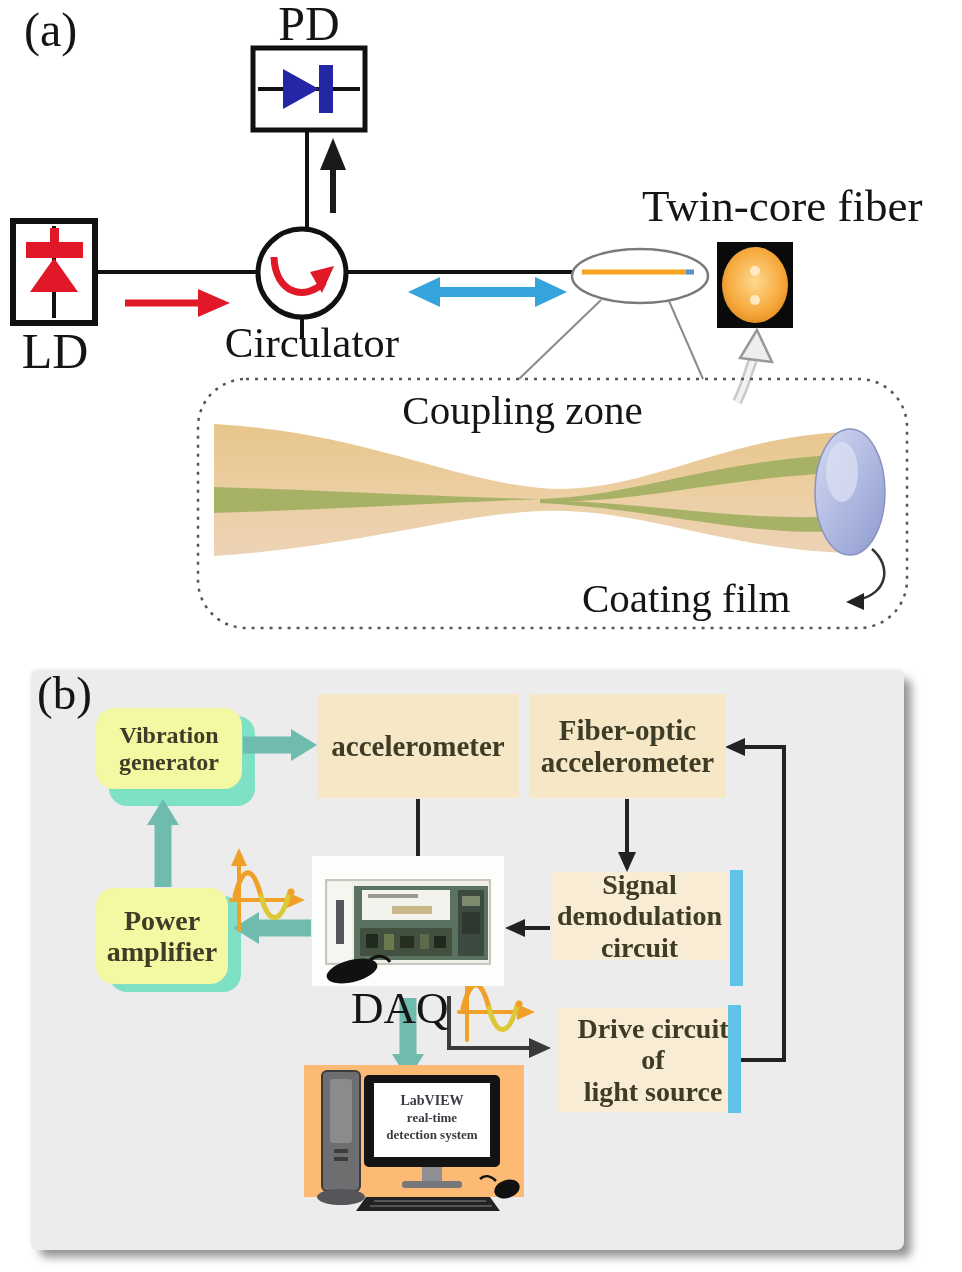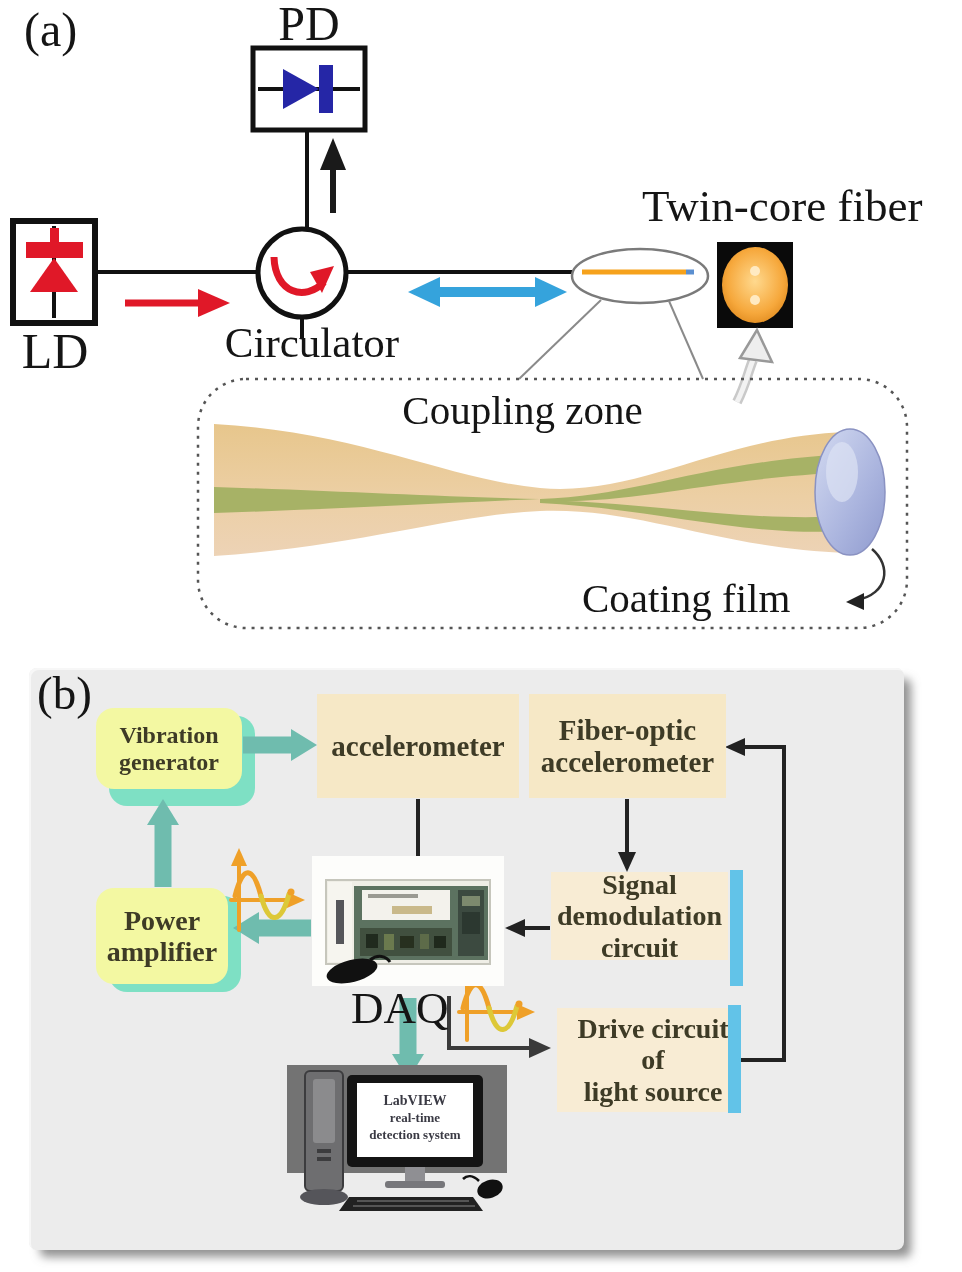--- a/index.html
+++ b/index.html
@@ -266,21 +266,21 @@
         <rect x="108" y="78" width="9" height="15" fill="#5d6b49"></rect>
         <rect x="122" y="80" width="12" height="12" fill="#1f291c"></rect>
         <g>
           <ellipse cx="40" cy="115" rx="26" ry="11" fill="#111" transform="rotate(-14 40 115)"></ellipse>
           <path d="M58,104 C66,98 74,100 78,106" fill="none" stroke="#111" stroke-width="3"></path>
         </g>
       </svg>
     </div>
     <div class="abs lbl" style="left:322px;top:286px;font-size:45px;margin-top:28px;">DAQ</div>
 
-    <div class="abs" style="left:258px;top:397px;width:220px;height:108px;background:#737373;">
+    <div class="abs" style="left:275px;top:397px;width:220px;height:132px;background:#fdba74;">
       <svg width="220" height="152" viewBox="0 0 220 152">
         <g>
           <rect x="18" y="6" width="38" height="120" rx="5" fill="#6e6e70" stroke="#3c3c3e" stroke-width="2"></rect>
           <rect x="26" y="14" width="22" height="64" rx="3" fill="#8b8b8d"></rect>
           <rect x="30" y="84" width="14" height="4" fill="#3c3c3e"></rect>
           <rect x="30" y="92" width="14" height="4" fill="#3c3c3e"></rect>
           <ellipse cx="37" cy="132" rx="24" ry="8" fill="#55555a"></ellipse>
         </g>
         <g>
           <rect x="60" y="10" width="136" height="92" rx="5" fill="#141414"></rect>

